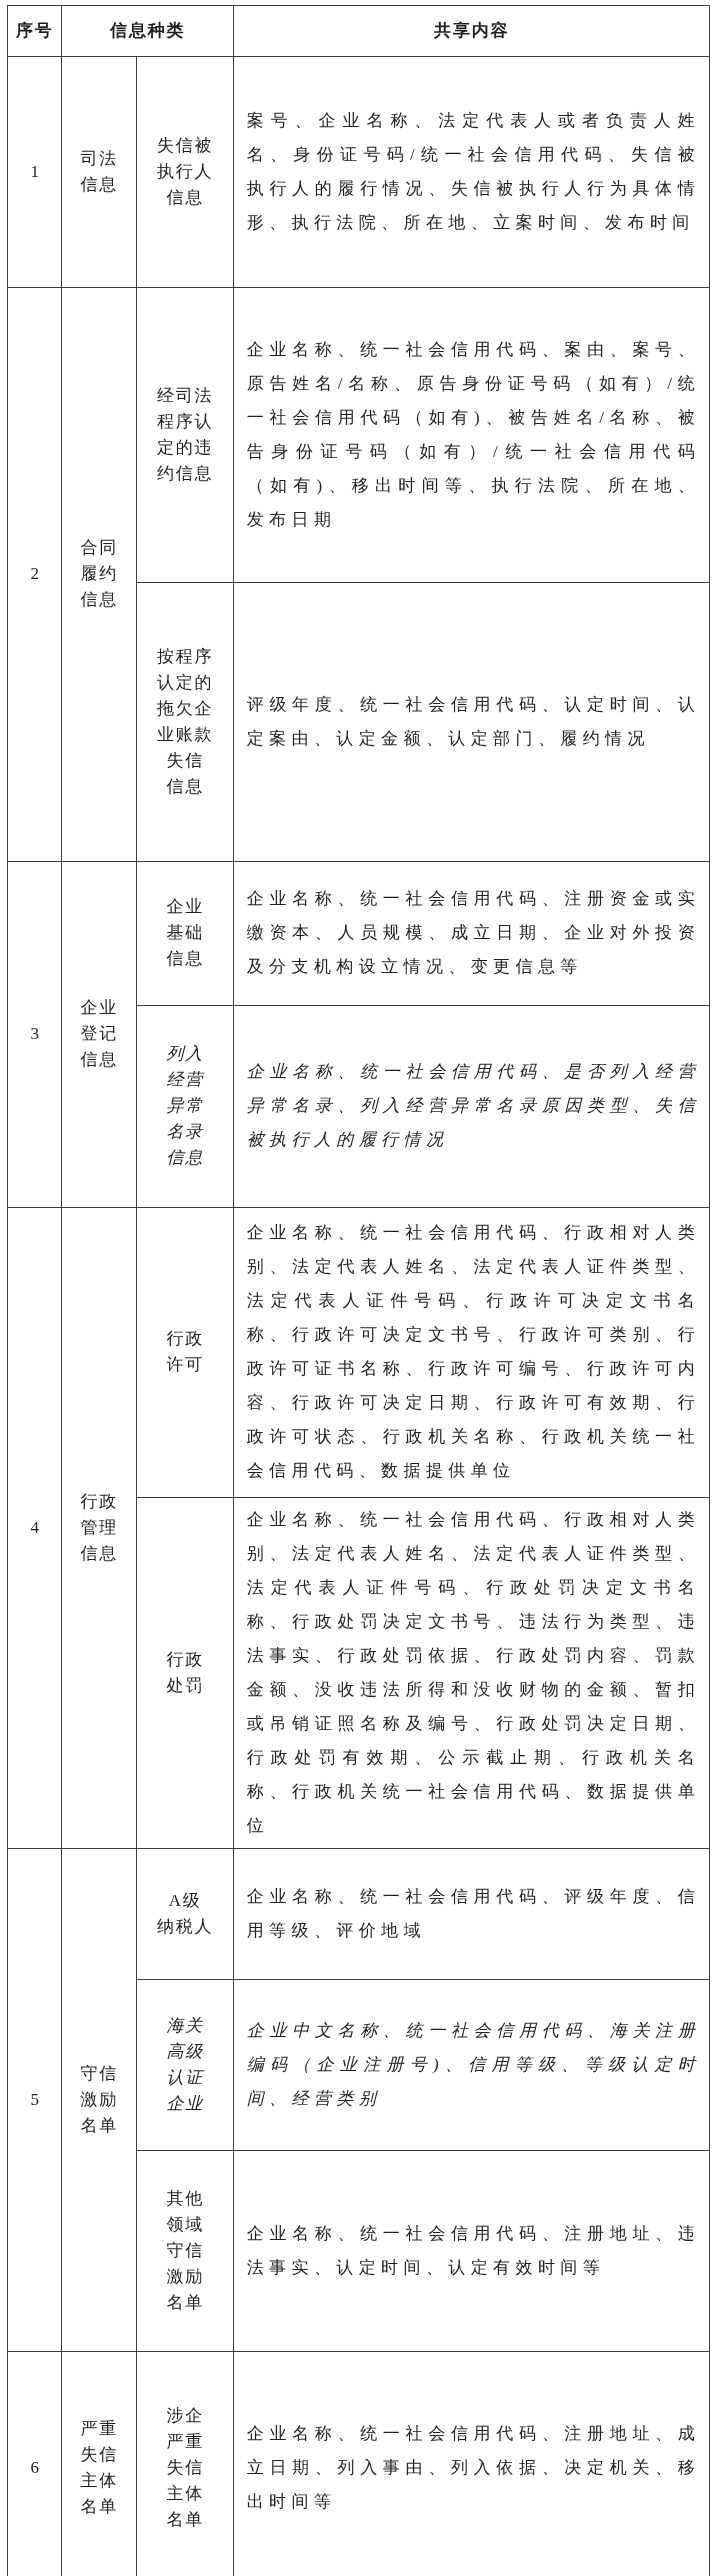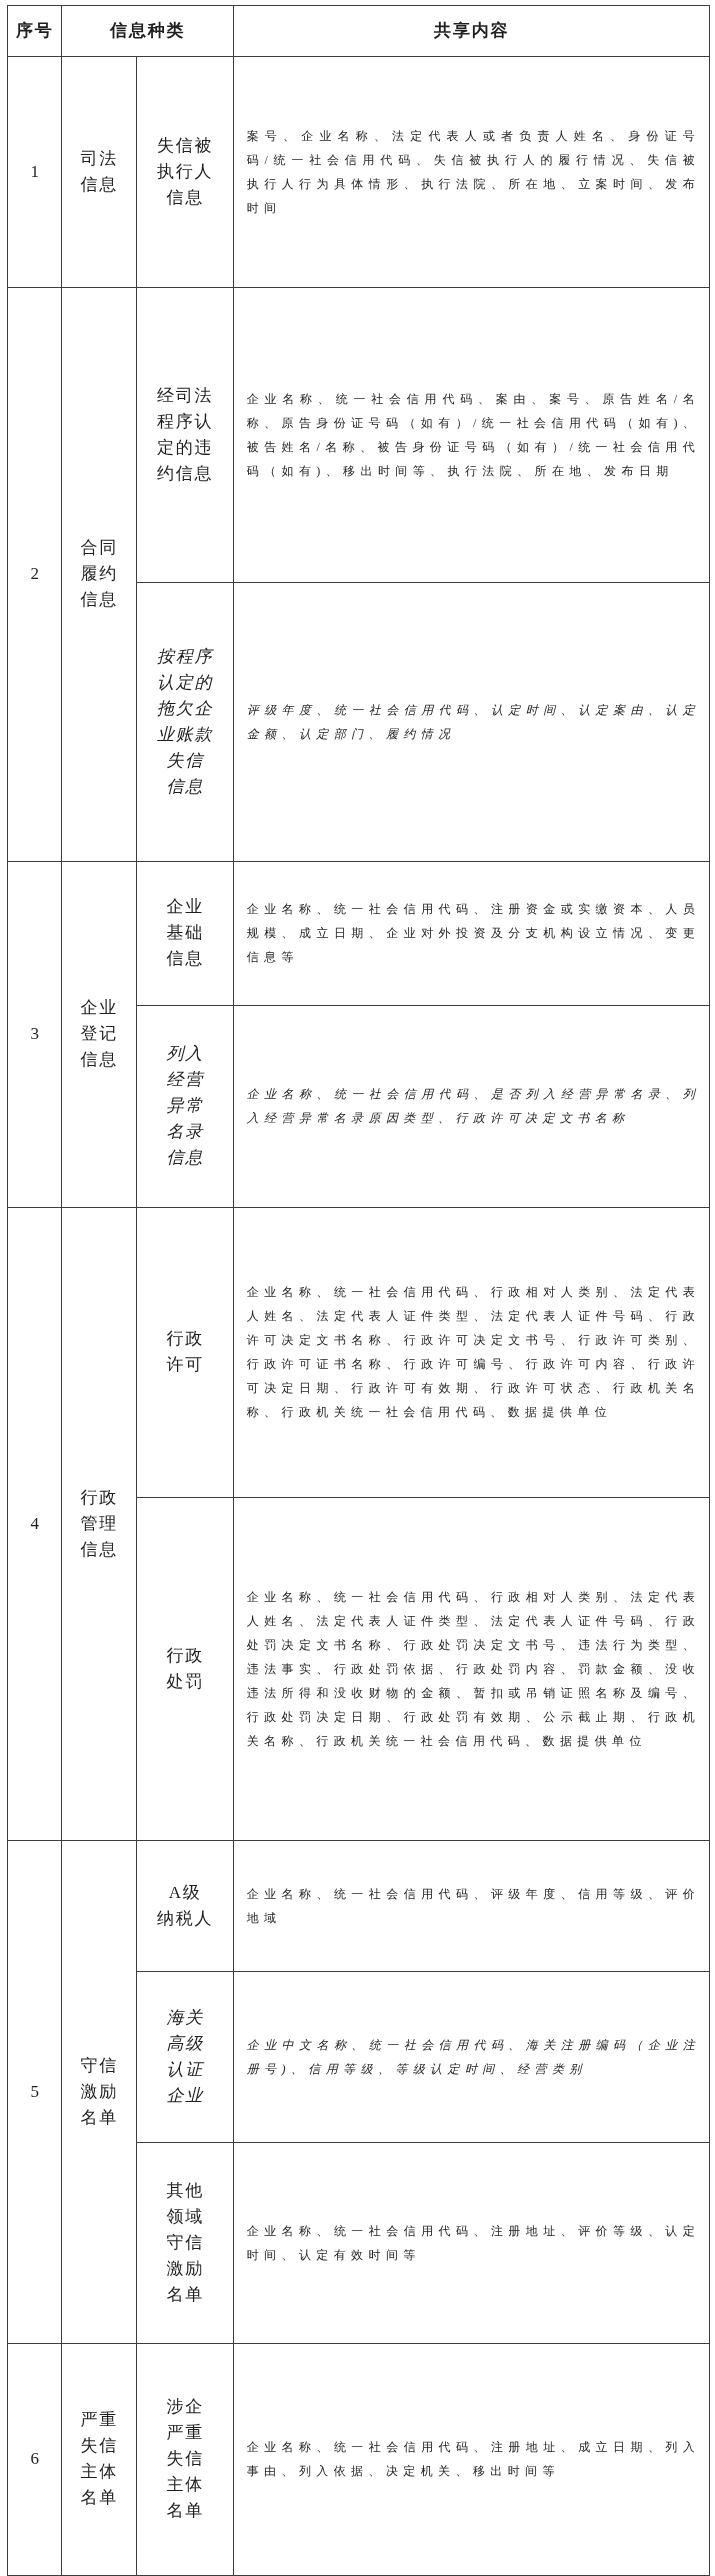--- a/index.html
+++ b/index.html
@@ -26,21 +26,21 @@
     box-sizing:border-box;
   }
   col.c1{width:54px;}
   col.c2{width:75px;}
   col.c3{width:97px;}
   col.c4{width:476px;}
 
   tr.h-head{height:51px;}
   tr.h-r1{height:231px;}
   tr.h-r2a{height:295px;}
-  tr.h-r2b{height:279px;font-style:italic;}
+  tr.h-r2b{height:279px;}
   tr.h-r3a{height:144px;}
   tr.h-r3b{height:202px;font-style:italic;}
   tr.h-r4a{height:290px;}
   tr.h-r4b{height:343px;}
   tr.h-r5a{height:131px;}
   tr.h-r5b{height:171px;font-style:italic;}
   tr.h-r5c{height:201px;}
   tr.h-r6{height:232px;}
 
   td.head{
@@ -54,22 +54,22 @@
     font-size:17px;
   }
   td.cat, td.sub{
     text-align:center;
     font-size:17px;
     letter-spacing:1.8px;
     line-height:26px;
     white-space:pre-line;
   }
   td.content{
-    font-size:12px;
-    line-height:24px;
+    font-size:17px;
+    line-height:34px;
     letter-spacing:5.4px;
     text-align:justify;
     padding:5.4px 9px 5.4px 12.5px;
   }
 </style>
 </head>
 <body>
 
 <div class="page">
   <table class="share">
@@ -127,21 +127,21 @@
 基础
 信息</td>
       <td class="content">企业名称、统一社会信用代码、注册资金或实缴资本、人员规模、成立日期、企业对外投资及分支机构设立情况、变更信息等</td>
     </tr>
     <tr class="h-r3b">
       <td class="sub">列入
 经营
 异常
 名录
 信息</td>
-      <td class="content">企业名称、统一社会信用代码、是否列入经营异常名录、列入经营异常名录原因类型、行政许可决定文书名称</td>
+      <td class="content">企业名称、统一社会信用代码、是否列入经营异常名录、列入经营异常名录原因类型、失信被执行人的履行情况</td>
     </tr>
 
     <tr class="h-r4a">
       <td class="no" rowspan="2">4</td>
       <td class="cat" rowspan="2">行政
 管理
 信息</td>
       <td class="sub">行政
 许可</td>
       <td class="content">企业名称、统一社会信用代码、行政相对人类别、法定代表人姓名、法定代表人证件类型、法定代表人证件号码、行政许可决定文书名称、行政许可决定文书号、行政许可类别、行政许可证书名称、行政许可编号、行政许可内容、行政许可决定日期、行政许可有效期、行政许可状态、行政机关名称、行政机关统一社会信用代码、数据提供单位</td>
@@ -167,21 +167,21 @@
 认证
 企业</td>
       <td class="content">企业中文名称、统一社会信用代码、海关注册编码（企业注册号)、信用等级、等级认定时间、经营类别</td>
     </tr>
     <tr class="h-r5c">
       <td class="sub">其他
 领域
 守信
 激励
 名单</td>
-      <td class="content">企业名称、统一社会信用代码、注册地址、评价等级、认定时间、认定有效时间等</td>
+      <td class="content">企业名称、统一社会信用代码、注册地址、违法事实、认定时间、认定有效时间等</td>
     </tr>
 
     <tr class="h-r6">
       <td class="no">6</td>
       <td class="cat">严重
 失信
 主体
 名单</td>
       <td class="sub">涉企
 严重

